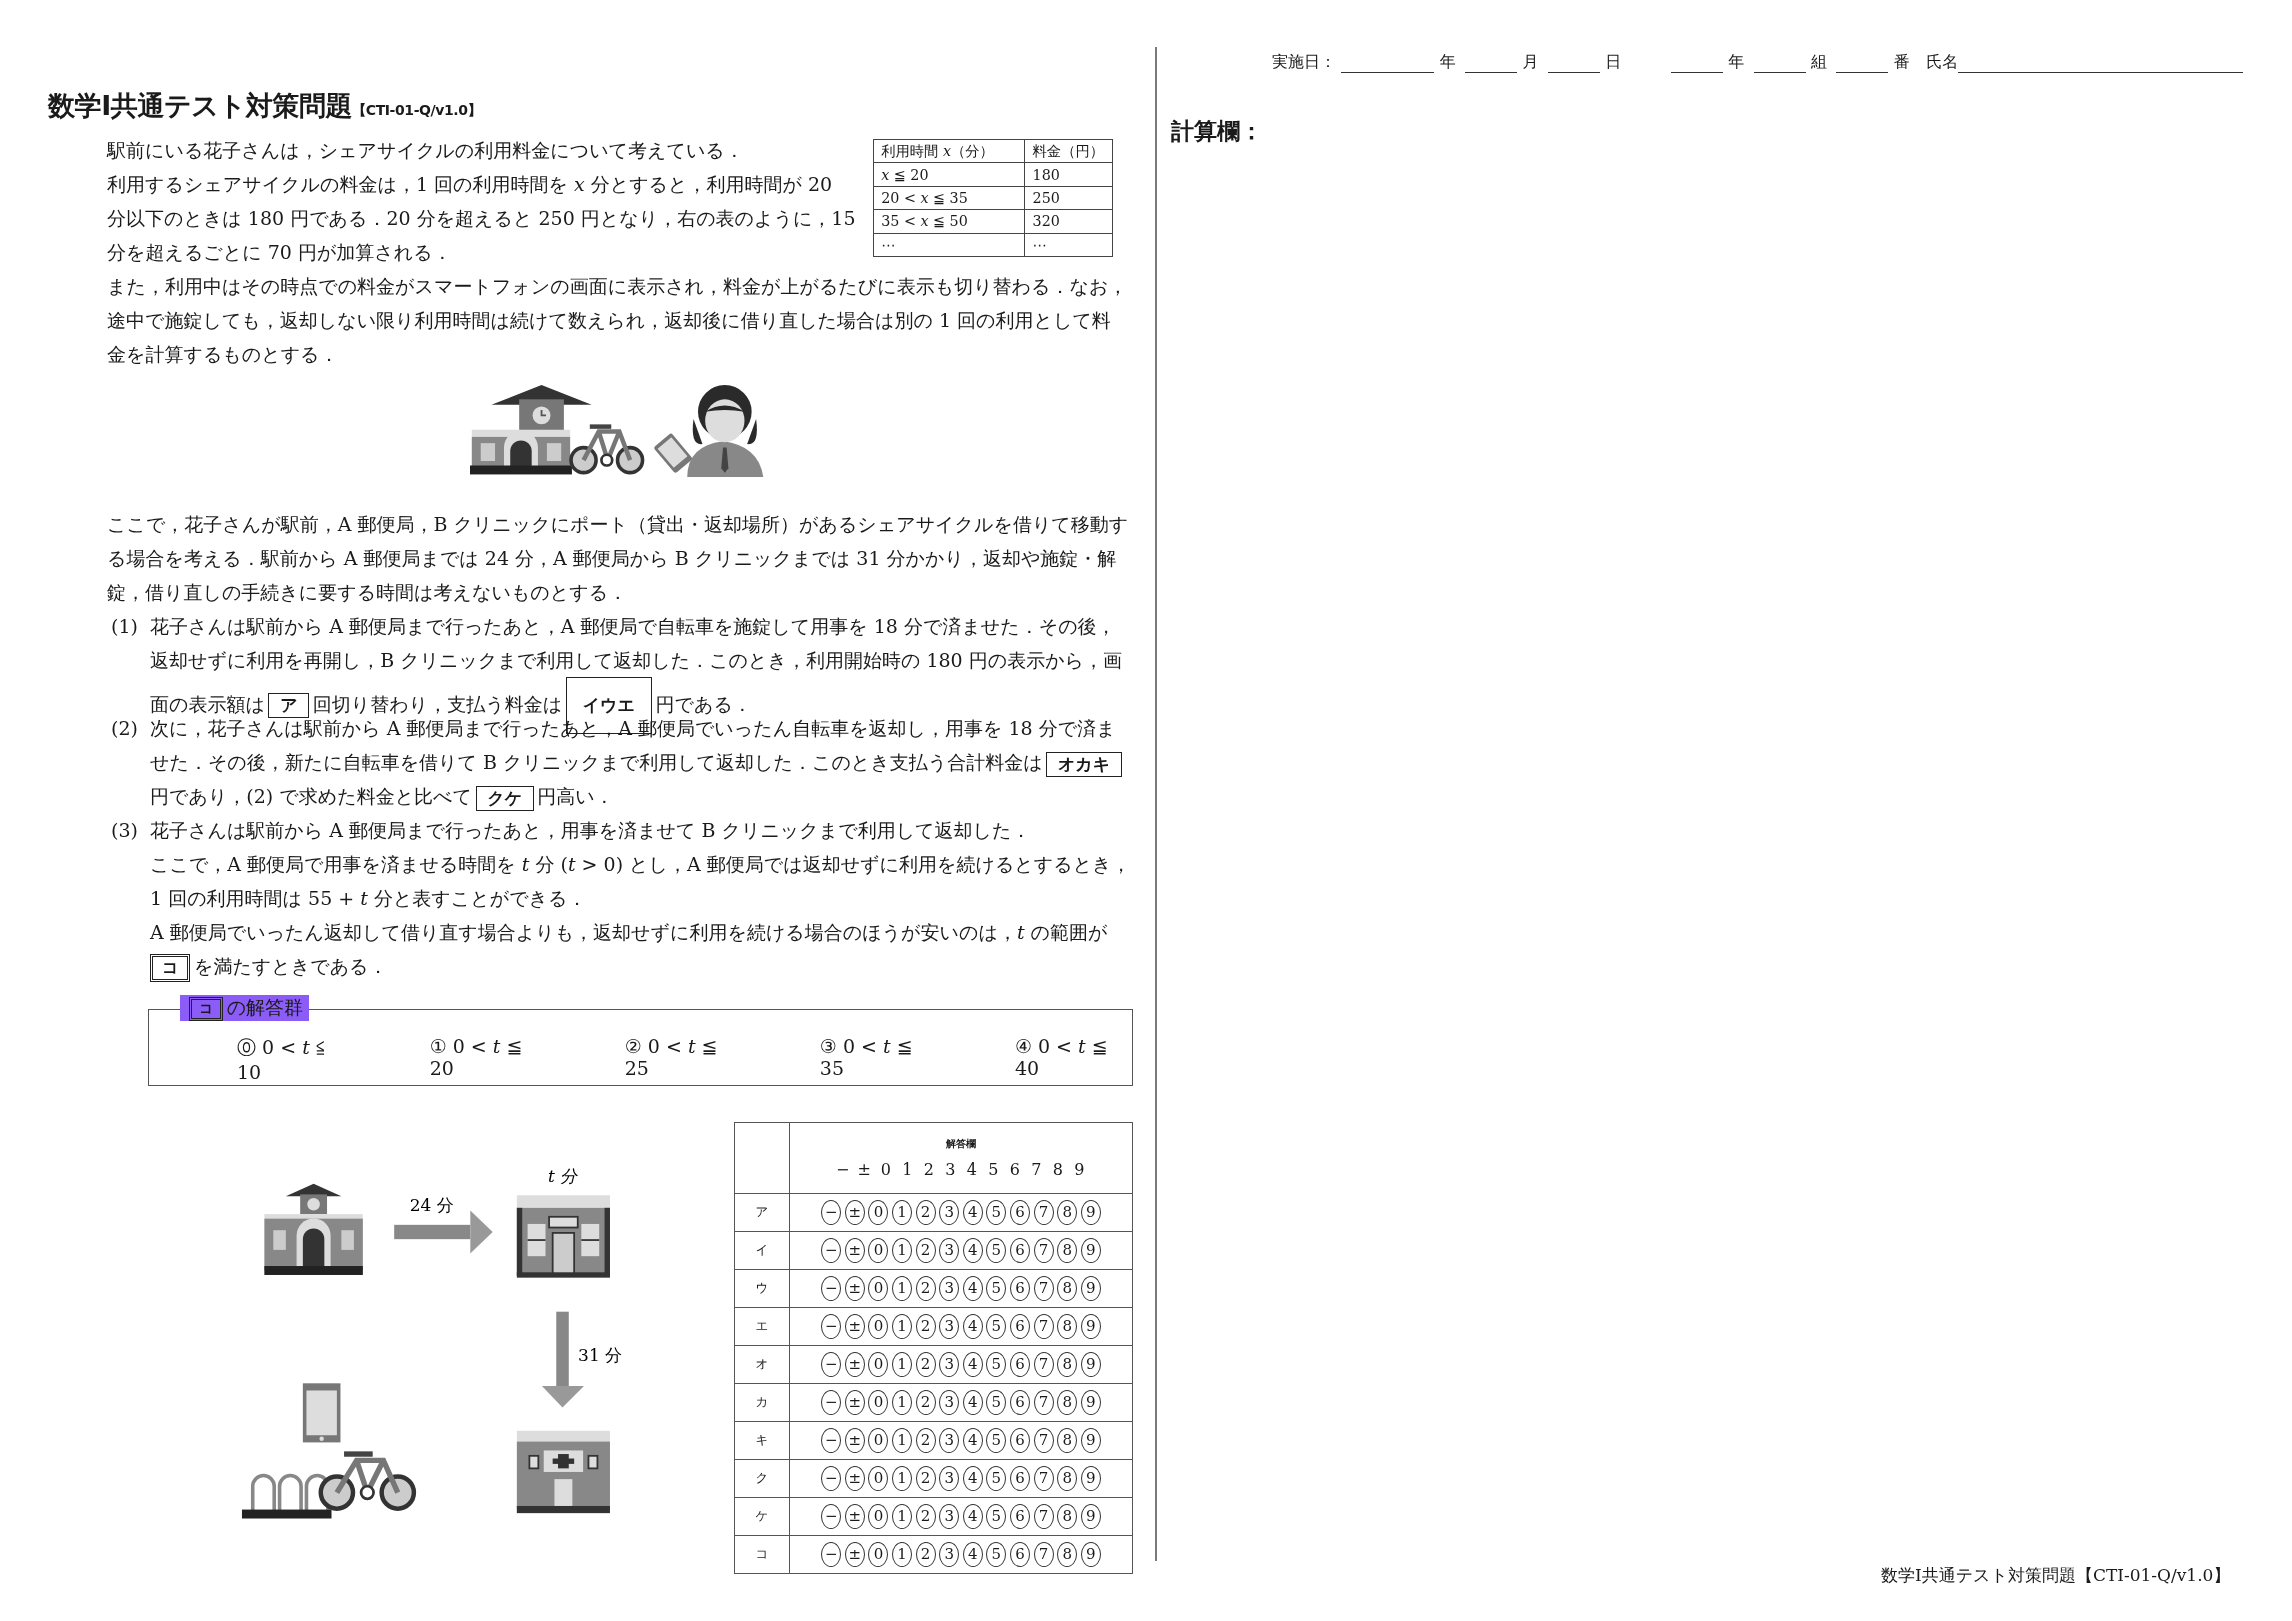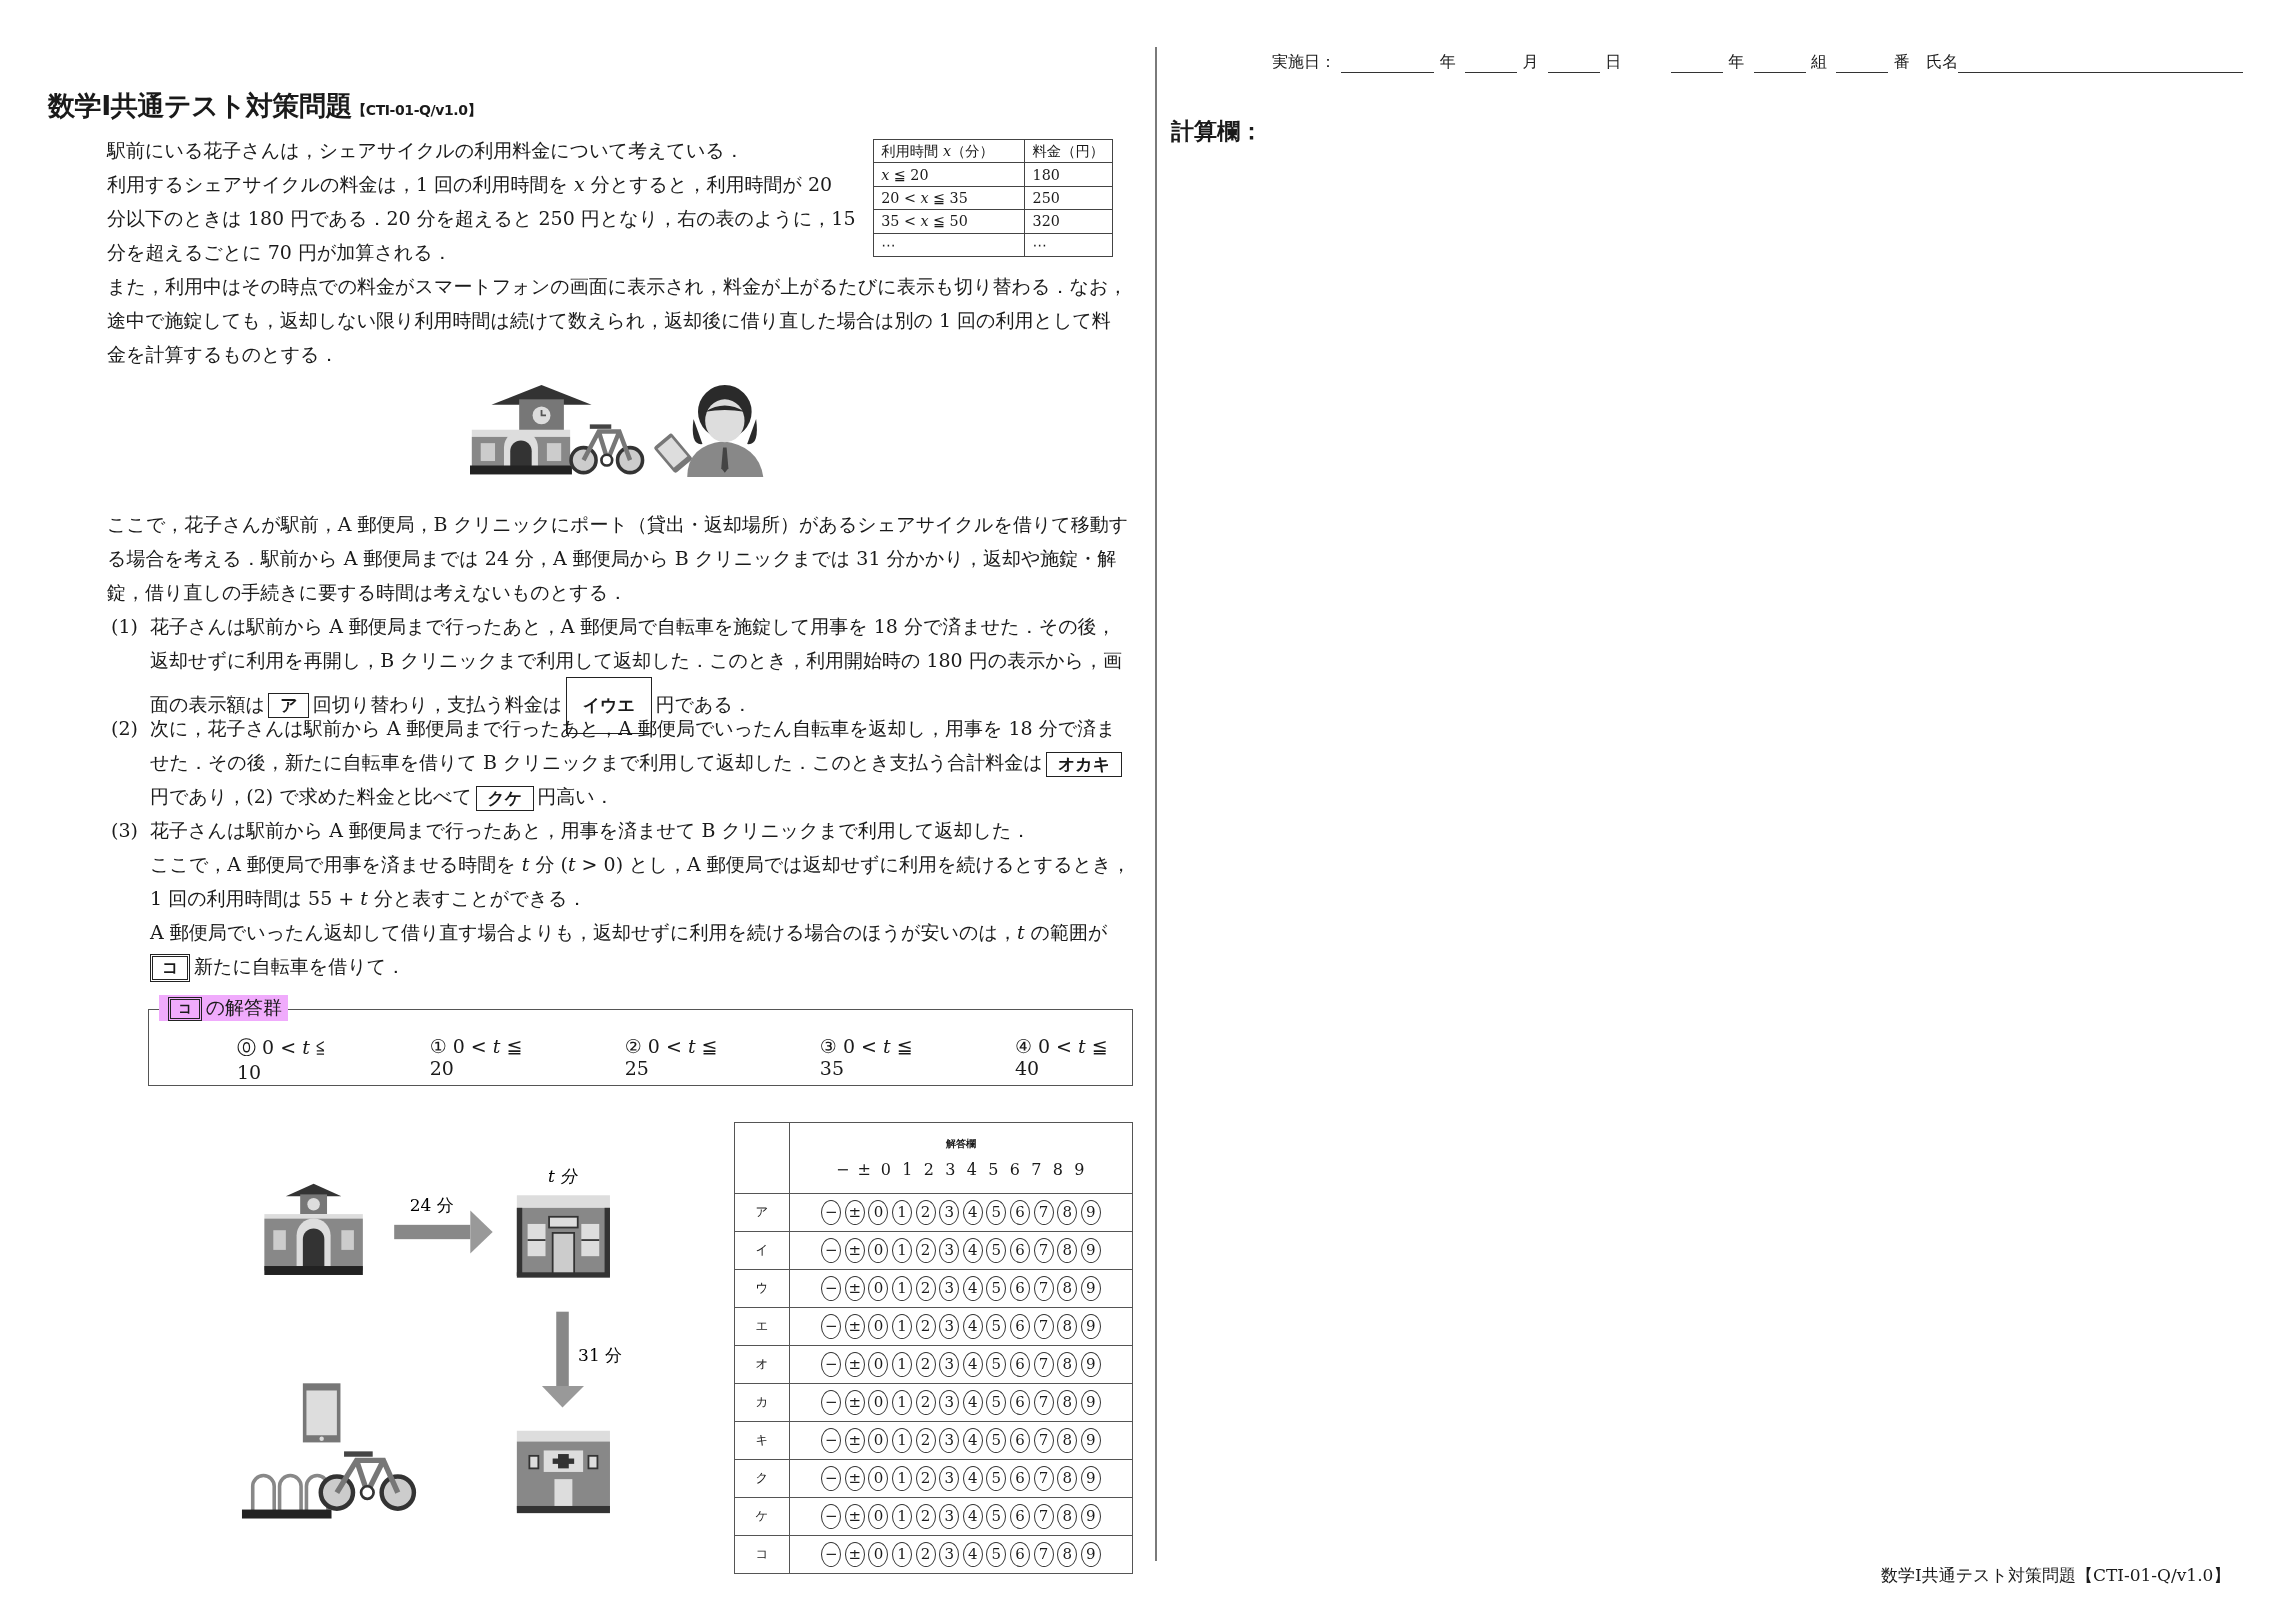--- a/index.html
+++ b/index.html
@@ -12,21 +12,21 @@
   .p { font-size:19px; line-height:34px; white-space:nowrap; }
   .indent { padding-left:39px; }
   .num { display:inline-block; width:39px; margin-left:-39px; }
   .box { display:inline-block; border:1.8px solid #222; padding:0 10.7px; line-height:23px; font-weight:bold;
          font-family:"DejaVu Sans","Liberation Sans",sans-serif; font-size:17px; margin:0 3.6px; vertical-align:middle; }
   .dbox { display:inline-block; border:3.6px double #222; padding:0 9px; line-height:21.5px; font-weight:bold;
           font-family:"DejaVu Sans","Liberation Sans",sans-serif; font-size:16px; margin:0 3.6px; vertical-align:middle; }
   table.fee { border-collapse:collapse; font-size:14.3px; }
   table.fee td, table.fee th { border:1.3px solid #444; text-align:left; height:22.4px; font-weight:normal; padding:0 7.2px; }
   .choices { left:148px; top:1009px; width:983px; height:75px; border:1.3px solid #555; }
-  .choices-label { position:absolute; left:10px; top:-15px; background:#f0abfc; padding:0 5.4px; font-size:19px; }
+  .choices-label { position:absolute; left:31px; top:-15px; background:#8b5cf6; padding:0 5.4px; font-size:19px; }
   .choices-row { position:absolute; left:88px; top:25px; font-size:19px; display:flex; gap:78px; }
   table.ans { border-collapse:collapse; font-size:12.5px; }
   table.ans td { border:1.3px solid #555; text-align:center; }
   table.ans td.k { width:52px; height:35px; font-family:"DejaVu Sans",sans-serif; font-size:12.5px; }
   .bub { display:inline-block; width:18px; height:23px; border:1.3px solid #333; border-radius:50%; line-height:23px; font-size:15px; margin:0 1.8px; text-align:center; }
   .hdrdig { display:inline-block; width:21.5px; text-align:center; font-size:16px; }
   .topinfo { left:1272px; top:52px; font-size:16px; font-family:Liberation Serif, serif; white-space:nowrap; }
   .ul { display:inline-block; border-bottom:1.3px solid #333; height:16px; vertical-align:bottom; margin:0 5.4px; }
   .calc { left:1171px; top:116px; font-size:23px; font-weight:bold; font-family:"DejaVu Sans","Liberation Sans",sans-serif; }
   .footer { left:1881px; top:1564px; font-size:17px; white-space:nowrap; }
@@ -140,21 +140,21 @@
   <div><span class="num">(2)</span><span>次に，花子さんは駅前から A 郵便局まで行ったあと，A 郵便局でいったん自転車を返却し，用事を 18 分で済ま</span></div>
   <div><span>せた．その後，新たに自転車を借りて B クリニックまで利用して返却した．このとき支払う合計料金は</span><span class="box">オカキ</span></div>
   <div><span>円であり，(2) で求めた料金と比べて</span><span class="box">クケ</span><span>円高い．</span></div>
 </div>
 
 <div class="abs p indent" style="left:111px; top:813px;">
   <div><span class="num">(3)</span><span>花子さんは駅前から A 郵便局まで行ったあと，用事を済ませて B クリニックまで利用して返却した．</span></div>
   <div>ここで，A 郵便局で用事を済ませる時間を 𝑡 分 (𝑡 &gt; 0) とし，A 郵便局では返却せずに利用を続けるとするとき，</div>
   <div>1 回の利用時間は 55 + 𝑡 分と表すことができる．</div>
   <div>A 郵便局でいったん返却して借り直す場合よりも，返却せずに利用を続ける場合のほうが安いのは，𝑡 の範囲が</div>
-  <div><span class="dbox" style="margin-left:0">コ</span><span>新たに自転車を借りて．</span></div>
+  <div><span class="dbox" style="margin-left:0">コ</span><span>を満たすときである．</span></div>
 </div>
 
 <div class="abs choices">
   <div class="choices-label"><span class="dbox" style="font-size:13.4px;line-height:18px;padding:0 7.2px">コ</span><span>の解答群</span></div>
   <div class="choices-row">
     <span>⓪ 0 &lt; 𝑡 ≦ 10</span>
     <span>① 0 &lt; 𝑡 ≦ 20</span>
     <span>② 0 &lt; 𝑡 ≦ 25</span>
     <span>③ 0 &lt; 𝑡 ≦ 35</span>
     <span>④ 0 &lt; 𝑡 ≦ 40</span>

